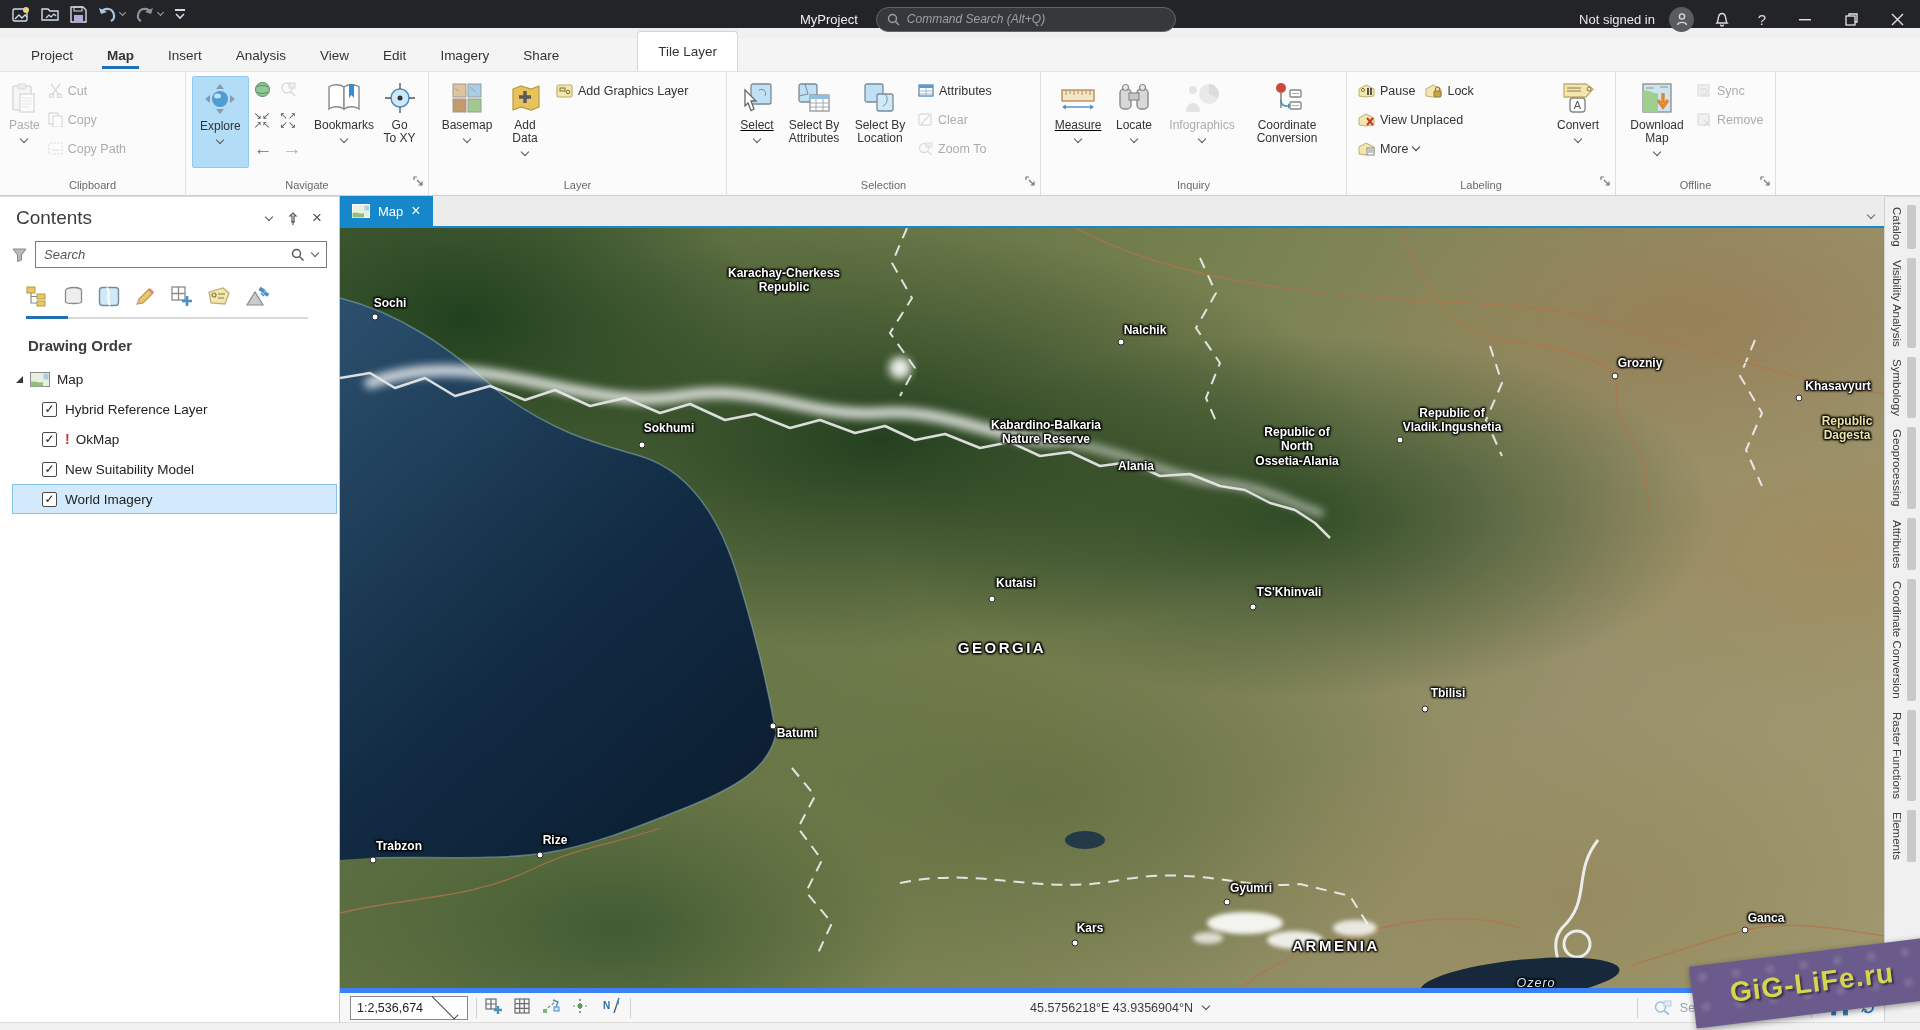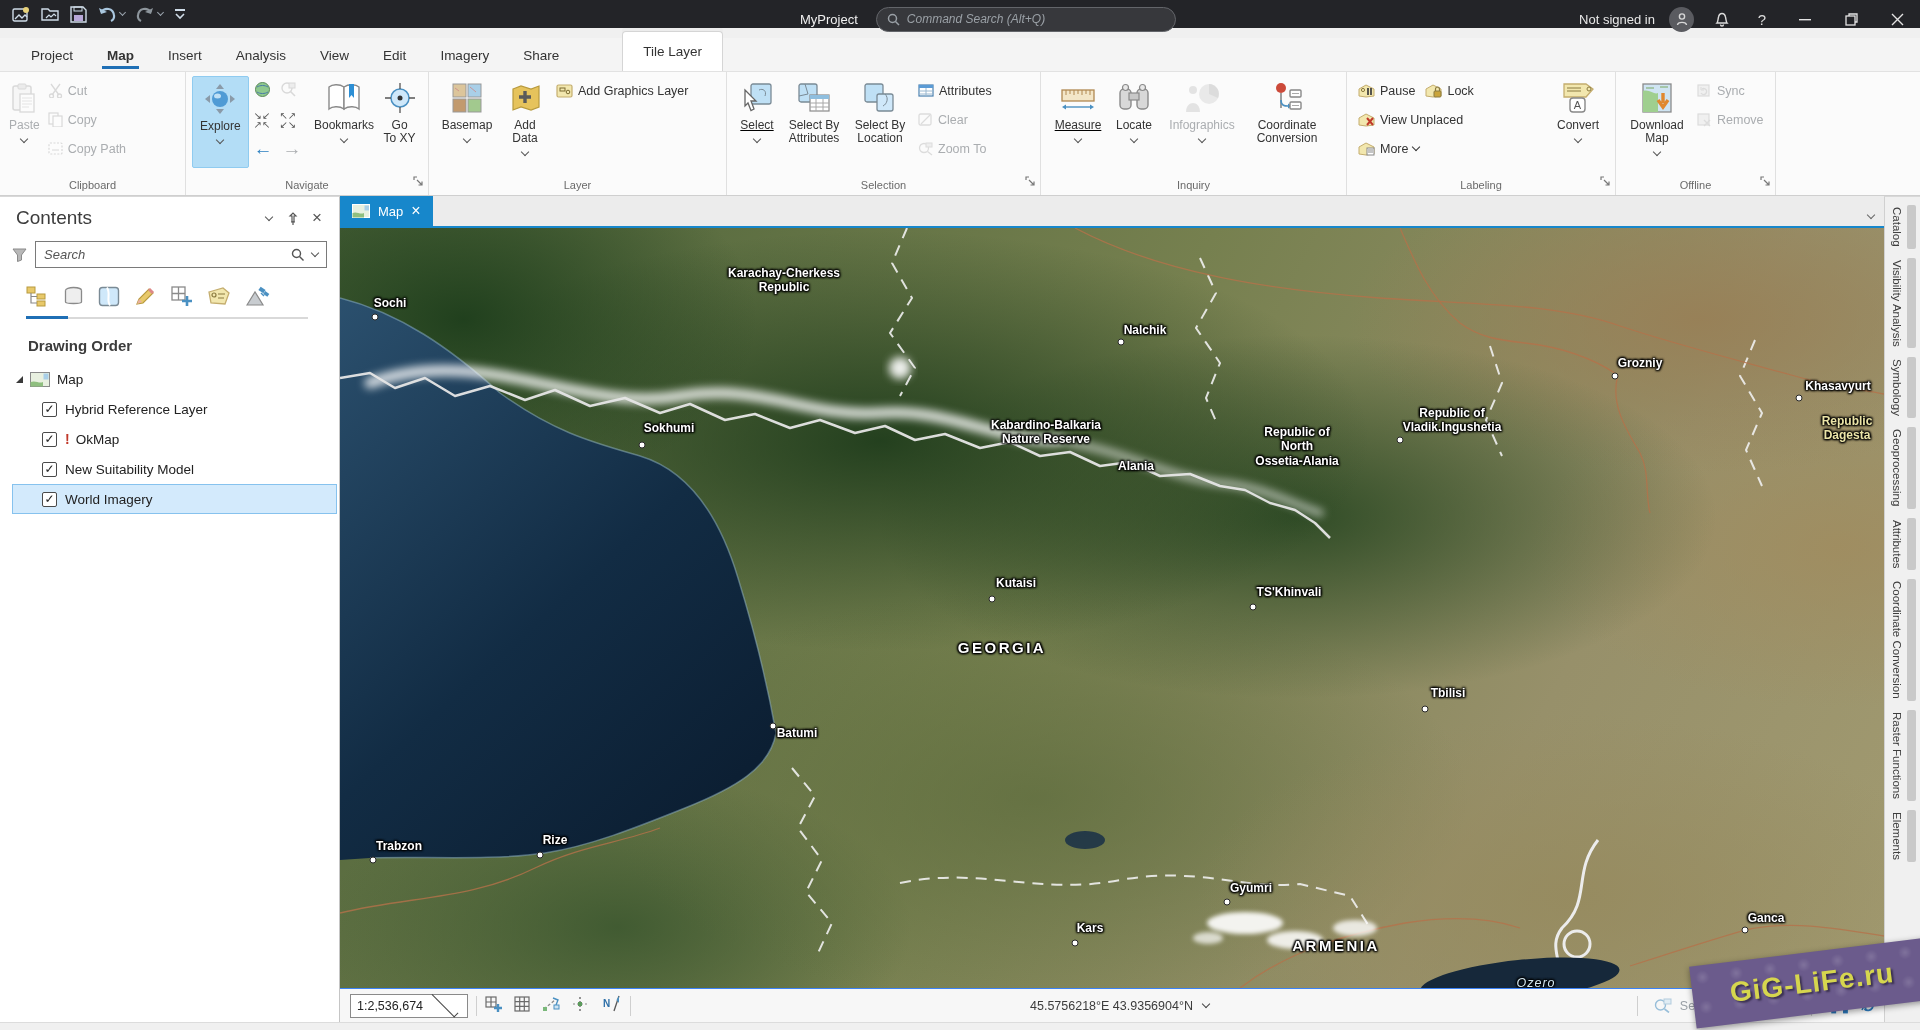--- a/index.html
+++ b/index.html
@@ -20,21 +20,21 @@
   #signin-label { font-size:13px; color:#e8e8e8; margin-right:14px; }
   .tb-ic { width:40px; height:38px; display:flex; align-items:center; justify-content:center; color:#dcdcdc; }
   #avatar { width:25px; height:25px; border-radius:50%; background:#5a5b60; display:flex; align-items:center; justify-content:center; margin-right:8px; }
   .winbtn { width:46px; height:38px; display:flex; align-items:center; justify-content:center; color:#e3e3e3; }
 
   
   #tabrow { position:absolute; left:0; top:38px; width:1920px; height:34px; background:#f4f4f4; border-bottom:1px solid #e2e2e2; display:flex; align-items:flex-end; padding-left:14px; z-index:40; }
   .rtab { font-size:13.5px; color:#333; padding:8px 17px 8px; position:relative; cursor:default; }
   .rtab.active { font-weight:bold; }
   .rtab.active::after { content:""; position:absolute; left:12px; right:12px; bottom:2px; height:3px; background:#1f6fb5; }
-  .rtab.contextual { background:#fff; border:1px solid #d5d5d5; border-bottom:none; border-radius:4px 4px 0 0; margin-left:46px; margin-bottom:0; padding:8px 20px; height:40px; display:flex; align-items:center; box-shadow:0 -4px 0 rgba(235,235,235,.85); }
+  .rtab.contextual { background:#fff; border:1px solid #d5d5d5; border-bottom:none; border-radius:4px 4px 0 0; margin-left:61px; margin-bottom:0; padding:8px 20px; height:40px; display:flex; align-items:center; box-shadow:0 -4px 0 rgba(235,235,235,.85); }
 
   
   #ribbon { position:absolute; left:0; top:72px; width:1920px; height:124px; background:#fbfbfb; border-bottom:1px solid #cfcfcf; display:flex; }
   .rgroup { position:relative; border-right:1px solid #e0e0e0; height:100%; }
   .rg-body { display:flex; align-items:flex-start; padding:4px 6px 0 6px; height:96px; }
   .rg-label { position:absolute; bottom:4px; left:0; right:0; text-align:center; font-size:11px; color:#6a6a6a; }
   .launcher { position:absolute; bottom:5px; right:5px; color:#777; }
   .bigbtn { display:flex; flex-direction:column; align-items:center; padding:4px 3px 0; height:92px; border-radius:2px; }
   .bigbtn .ic { height:36px; display:flex; align-items:center; justify-content:center; }
   .bigbtn .bl { font-size:12px; color:#333; text-align:center; line-height:13px; white-space:pre-line; margin-top:3px; }
@@ -88,21 +88,21 @@
   #mapcanvas svg.terrain { position:absolute; left:0; top:0; }
   #map-labels { position:absolute; left:0; top:0; width:100%; height:100%; }
   .mlabel { position:absolute; transform:translate(-50%,-50%); color:#fff; font-weight:bold; font-size:12px; line-height:1.2; text-align:center; white-space:pre-line;
     text-shadow:0 0 3px #000, 1px 1px 2px #000, -1px -1px 2px #000, 1px -1px 2px #000, -1px 1px 2px #000; }
   .mlabel.country { font-size:15px; letter-spacing:2.5px; }
   .mlabel.water { font-style:italic; font-weight:normal; color:#d5e9f2; font-size:12.5px; letter-spacing:1px; }
   .mlabel.accent { color:#ece5a8; }
   .mdot { position:absolute; width:7px; height:7px; border-radius:50%; background:#fff; border:1px solid #2a2a2a; transform:translate(-50%,-50%); }
 
   
-  #mapstatus { height:34px; background:#f7f7f7; border-top:1px solid #3b82f6; display:flex; align-items:center; padding:0 10px; position:relative; }
+  #mapstatus { height:34px; background:#f7f7f7; border-top:5px solid #3b82f6; display:flex; align-items:center; padding:0 10px; position:relative; }
   #scalebox { width:118px; height:24px; background:#fff; border:1px solid #8a8a8a; display:flex; align-items:center; font-size:12.5px; color:#222; padding:0 6px; gap:6px; }
   #scalebox span { flex:1; }
   .vsep { width:1px; height:20px; background:#cfcfcf; margin:0 8px; }
   #ms-icons { display:flex; align-items:center; gap:12px; }
   #ms-coords { position:absolute; left:690px; display:flex; align-items:center; gap:10px; font-size:12.5px; color:#3c3c3c; }
   #ms-right { position:absolute; right:8px; display:flex; align-items:center; gap:8px; font-size:12.5px; color:#9aa0a6; }
   #pausebars { color:#2d7cc0; font-weight:bold; letter-spacing:1px; font-size:13px; }
 
   
   #rightdock { position:absolute; left:1884px; top:196px; width:36px; height:826px; background:#f0f0f0; border-left:1px solid #d0d0d0; border-top:1px solid #d8d8d8; display:flex; flex-direction:column; align-items:center; padding-top:8px; gap:9px; }

